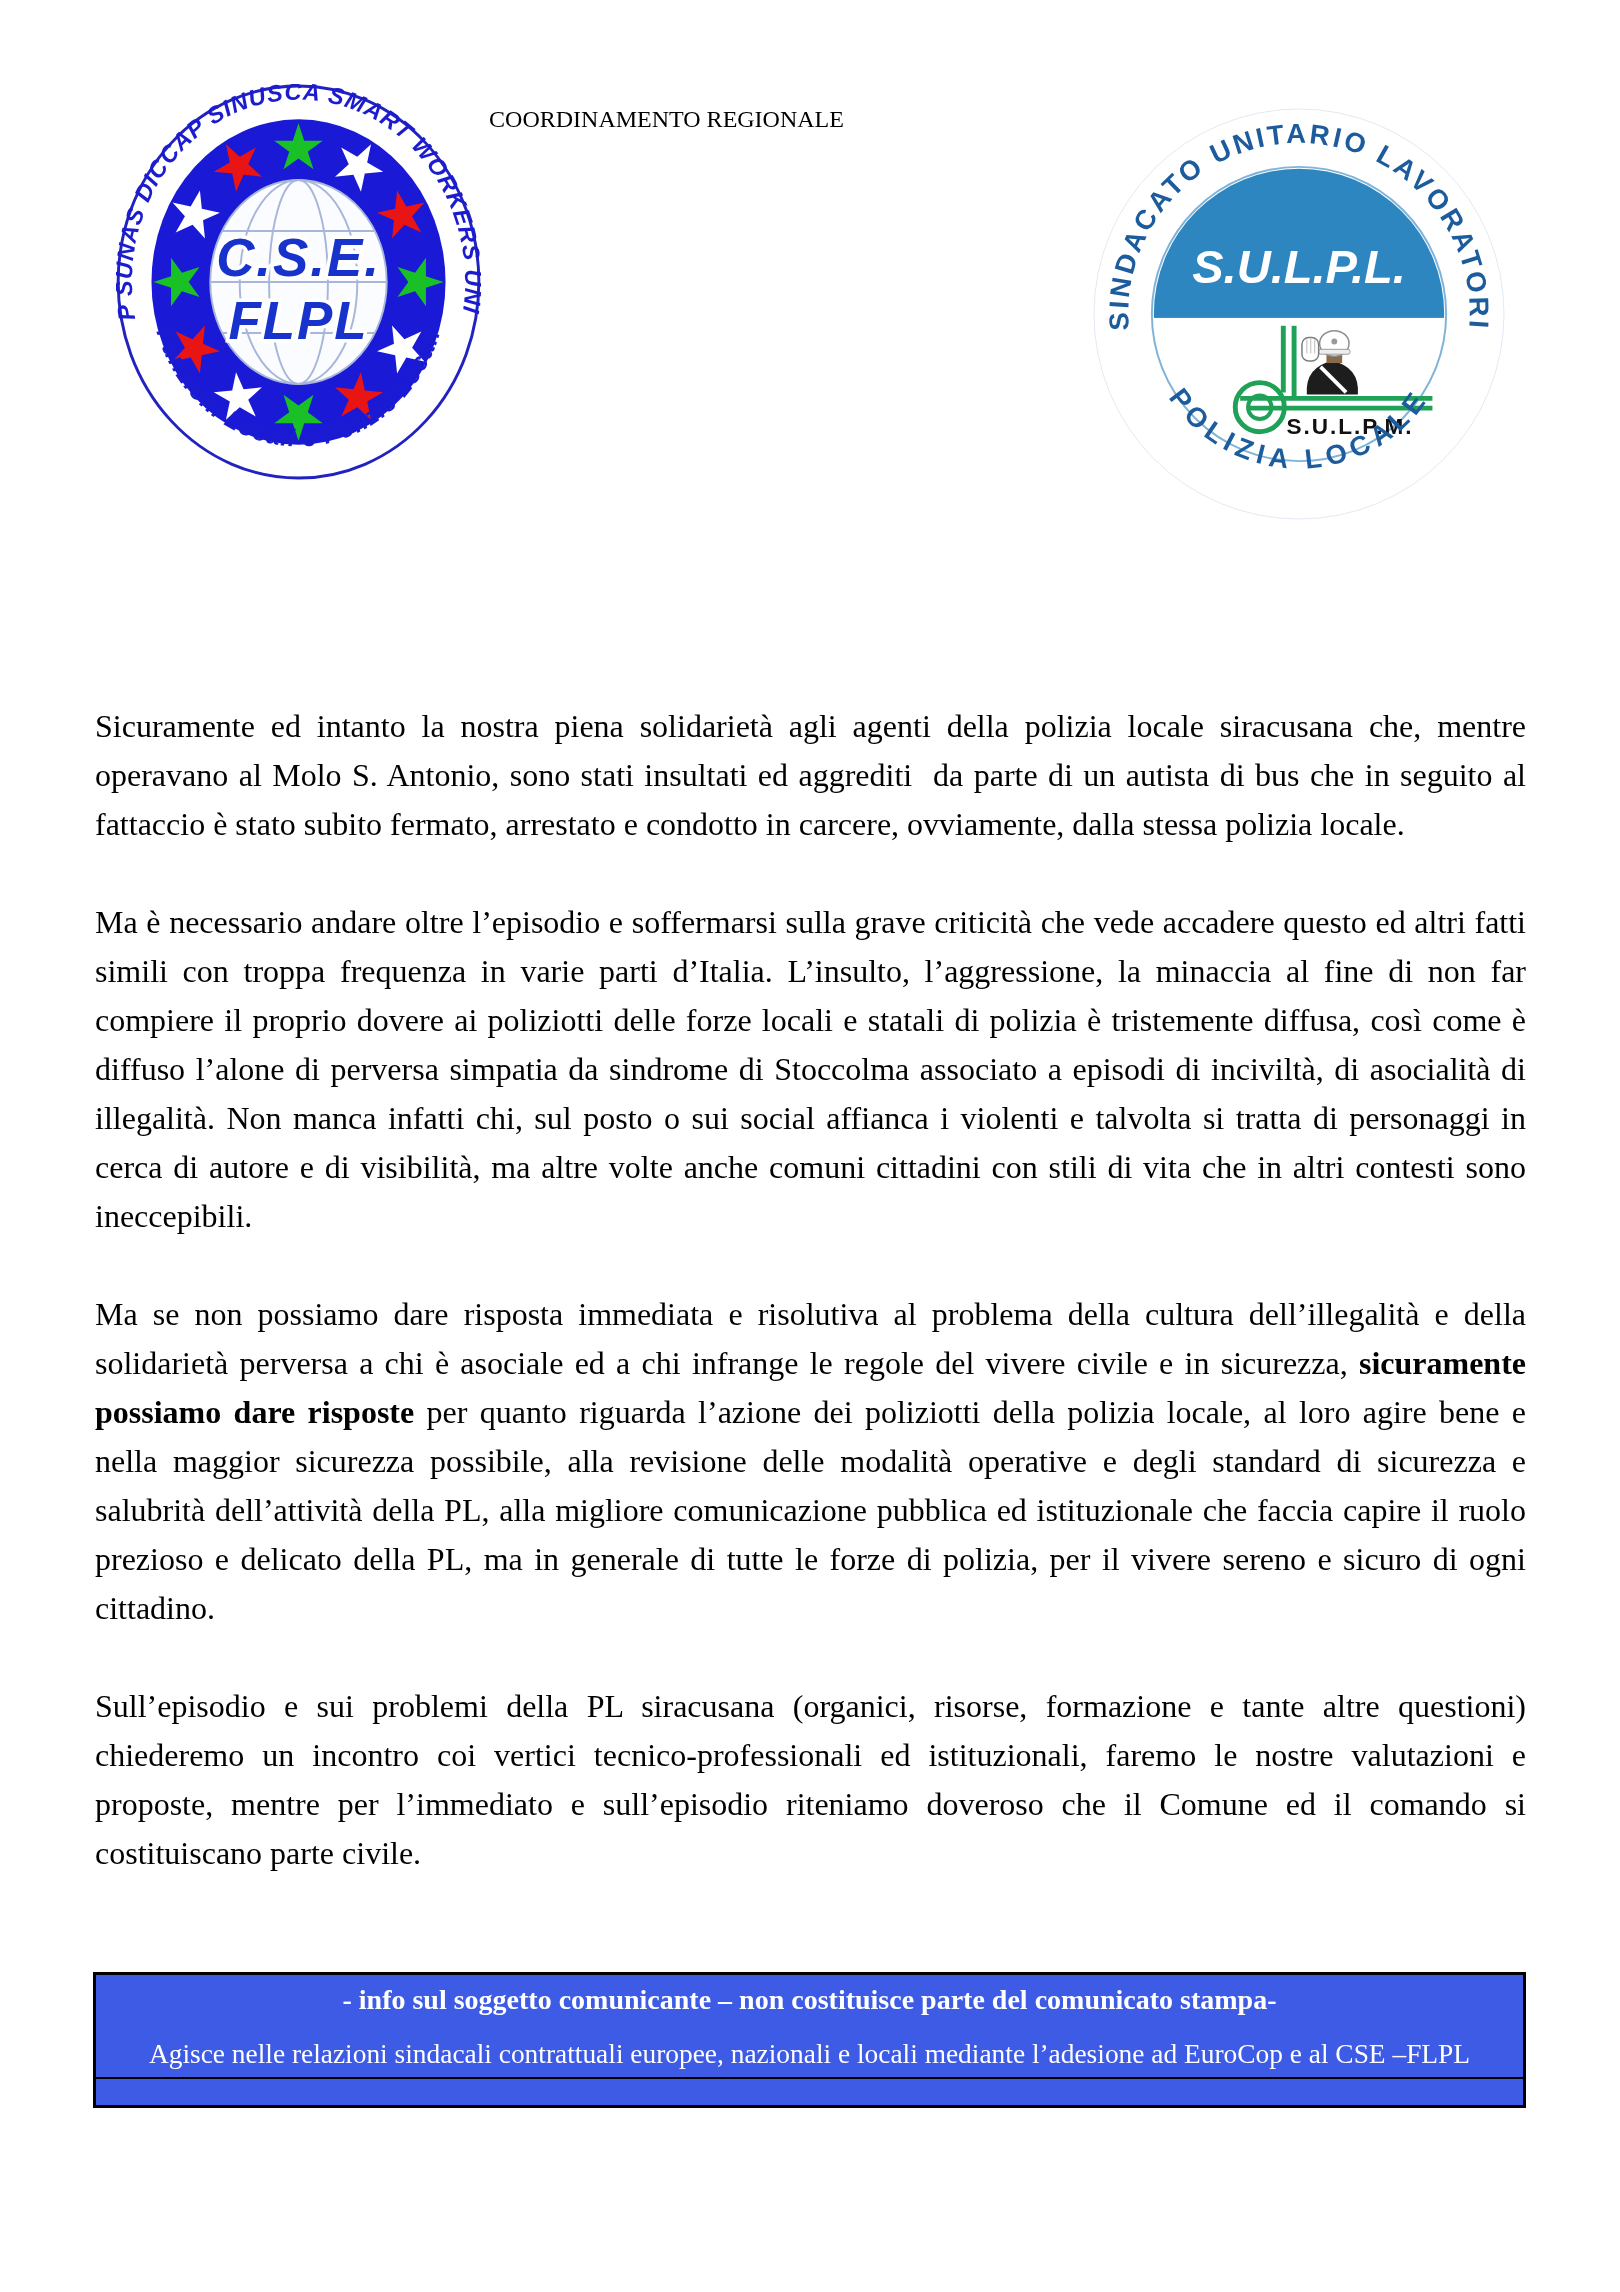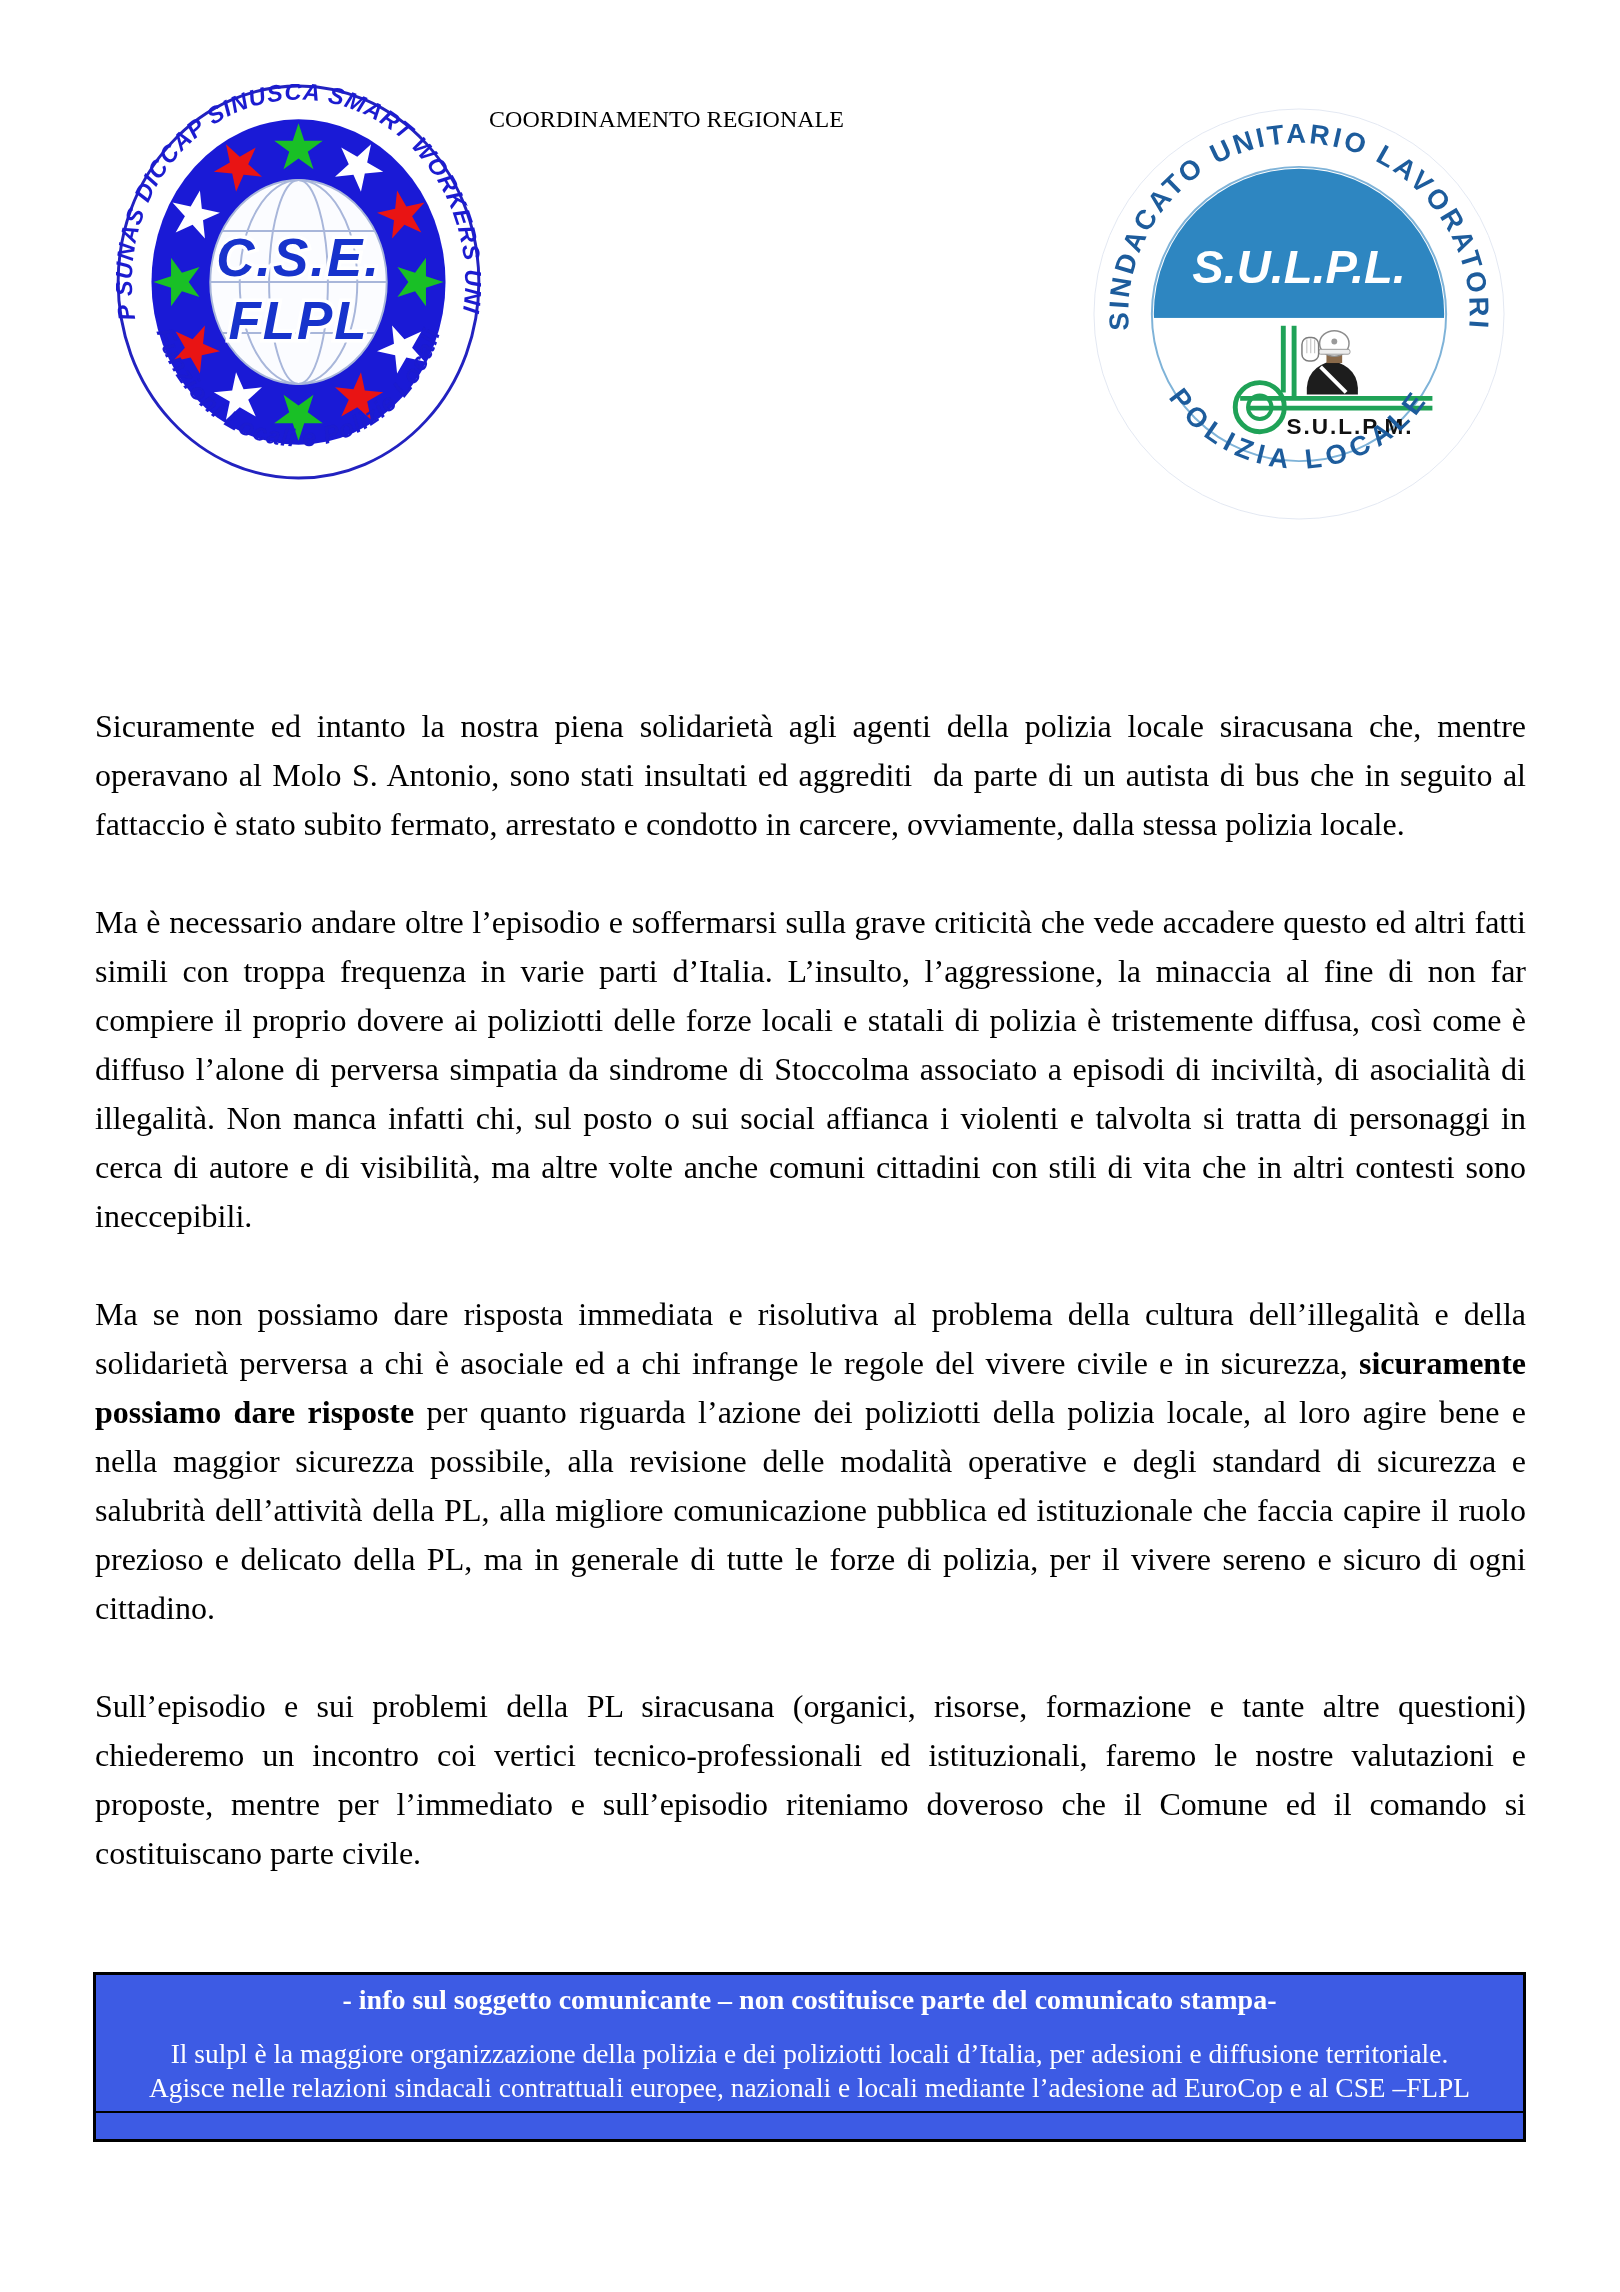--- a/index.html
+++ b/index.html
@@ -146,21 +146,20 @@
   <div class="body-text">
     <p>Sicuramente ed intanto la nostra piena solidarietà agli agenti della polizia locale siracusana che, mentre operavano al Molo S. Antonio, sono stati insultati ed aggrediti&nbsp; da parte di un autista di bus che in seguito al fattaccio è stato subito fermato, arrestato e condotto in carcere, ovviamente, dalla stessa polizia locale.</p>
     <p>Ma è necessario andare oltre l’episodio e soffermarsi sulla grave criticità che vede accadere questo ed altri fatti simili con troppa frequenza in varie parti d’Italia. L’insulto, l’aggressione, la minaccia al fine di non far compiere il proprio dovere ai poliziotti delle forze locali e statali di polizia è tristemente diffusa, così come è diffuso l’alone di perversa simpatia da sindrome di Stoccolma associato a episodi di inciviltà, di asocialità di illegalità. Non manca infatti chi, sul posto o sui social affianca i violenti e talvolta si tratta di personaggi in cerca di autore e di visibilità, ma altre volte anche comuni cittadini con stili di vita che in altri contesti sono ineccepibili.</p>
     <p><span>Ma se non possiamo dare risposta immediata e risolutiva al problema della cultura dell’illegalità e della solidarietà perversa a chi è asociale ed a chi infrange le regole del vivere civile e in sicurezza, </span><b>sicuramente possiamo dare risposte</b><span> per quanto riguarda l’azione dei poliziotti della polizia locale, al loro agire bene e nella maggior sicurezza possibile, alla revisione delle modalità operative e degli standard di sicurezza e salubrità dell’attività della PL, alla migliore comunicazione pubblica ed istituzionale che faccia capire il ruolo prezioso e delicato della PL, ma in generale di tutte le forze di polizia, per il vivere sereno e sicuro di ogni cittadino.</span></p>
     <p>Sull’episodio e sui problemi della PL siracusana (organici, risorse, formazione e tante altre questioni) chiederemo un incontro coi vertici tecnico-professionali ed istituzionali, faremo le nostre valutazioni e proposte, mentre per l’immediato e sull’episodio riteniamo doveroso che il Comune ed il comando si costituiscano parte civile.</p>
   </div>
 
   <div class="footer-box">
     <div class="footer-heading">- info sul soggetto comunicante – non costituisce parte del comunicato stampa-</div>
     <div class="footer-lines">
-      <div>Il sulpl è la maggiore organizzazione della polizia e dei poliziotti locali d’Italia, per adesioni e diffusione territoriale.</div>
       <div>Agisce nelle relazioni sindacali contrattuali europee, nazionali e locali mediante l’adesione ad EuroCop e al CSE –FLPL</div>
     </div>
     <div class="footer-rule"></div>
     <div class="footer-strip"></div>
   </div>
 
 </div>
 
 
 </body></html>

